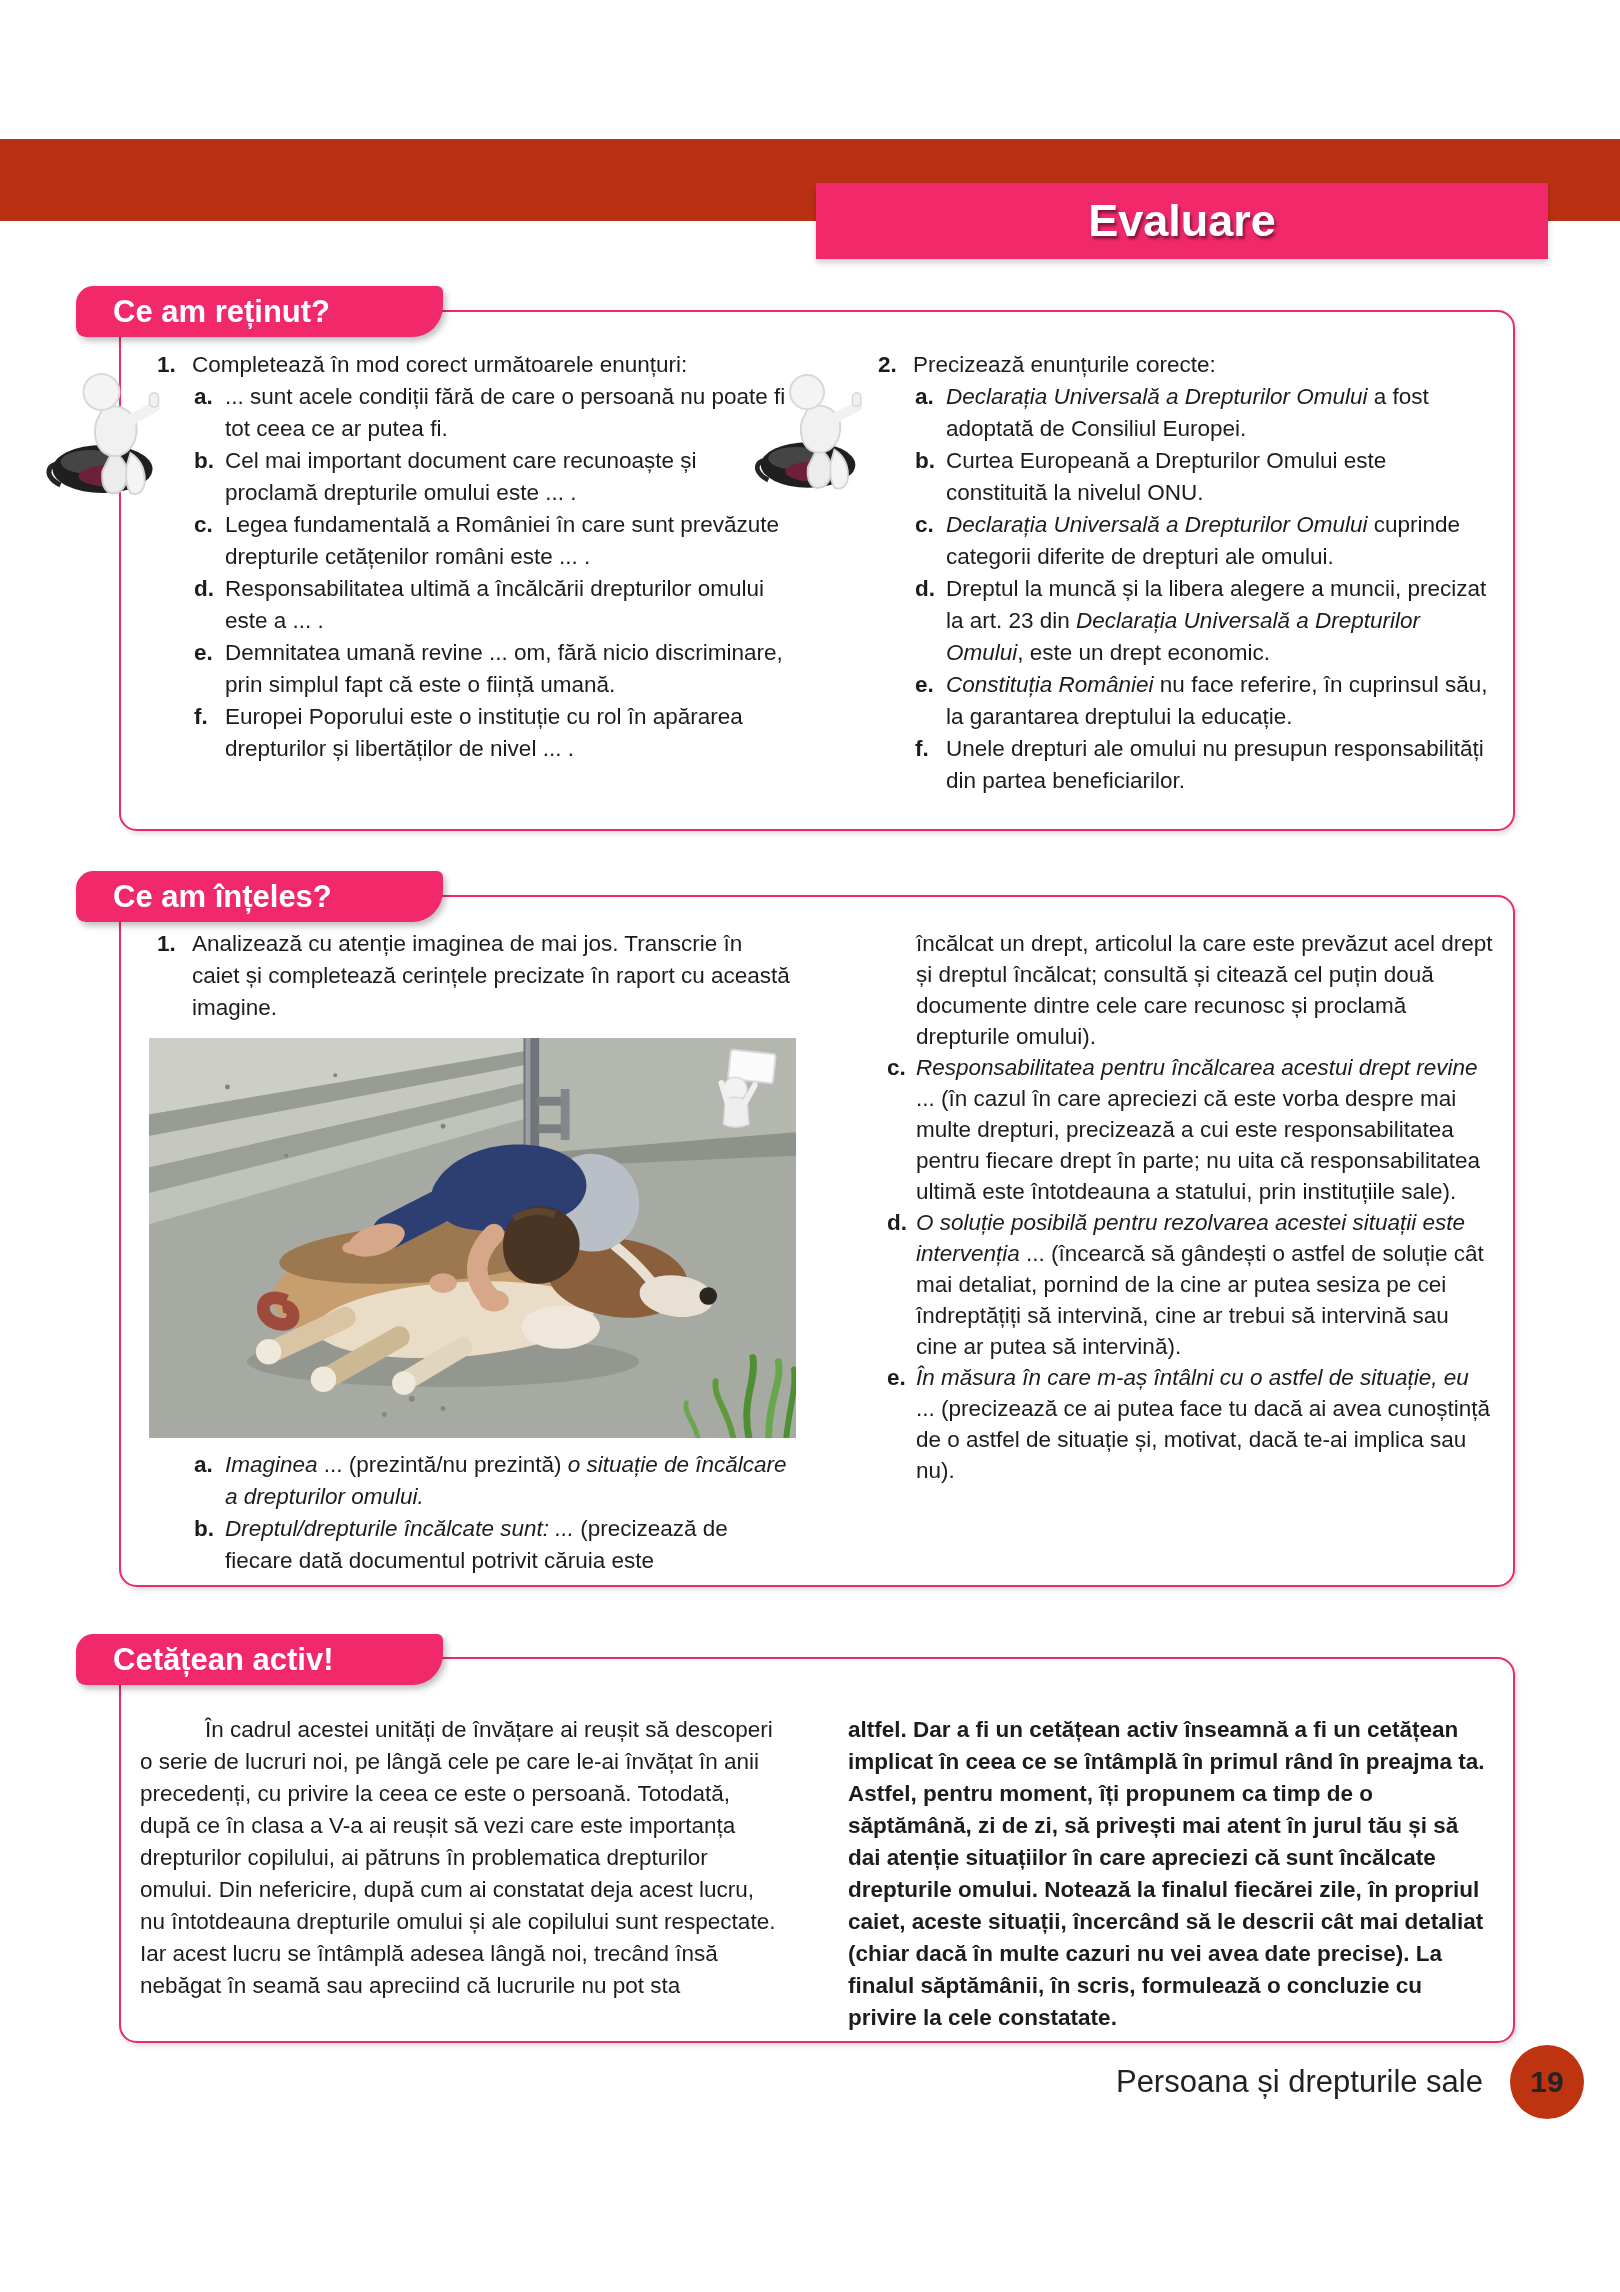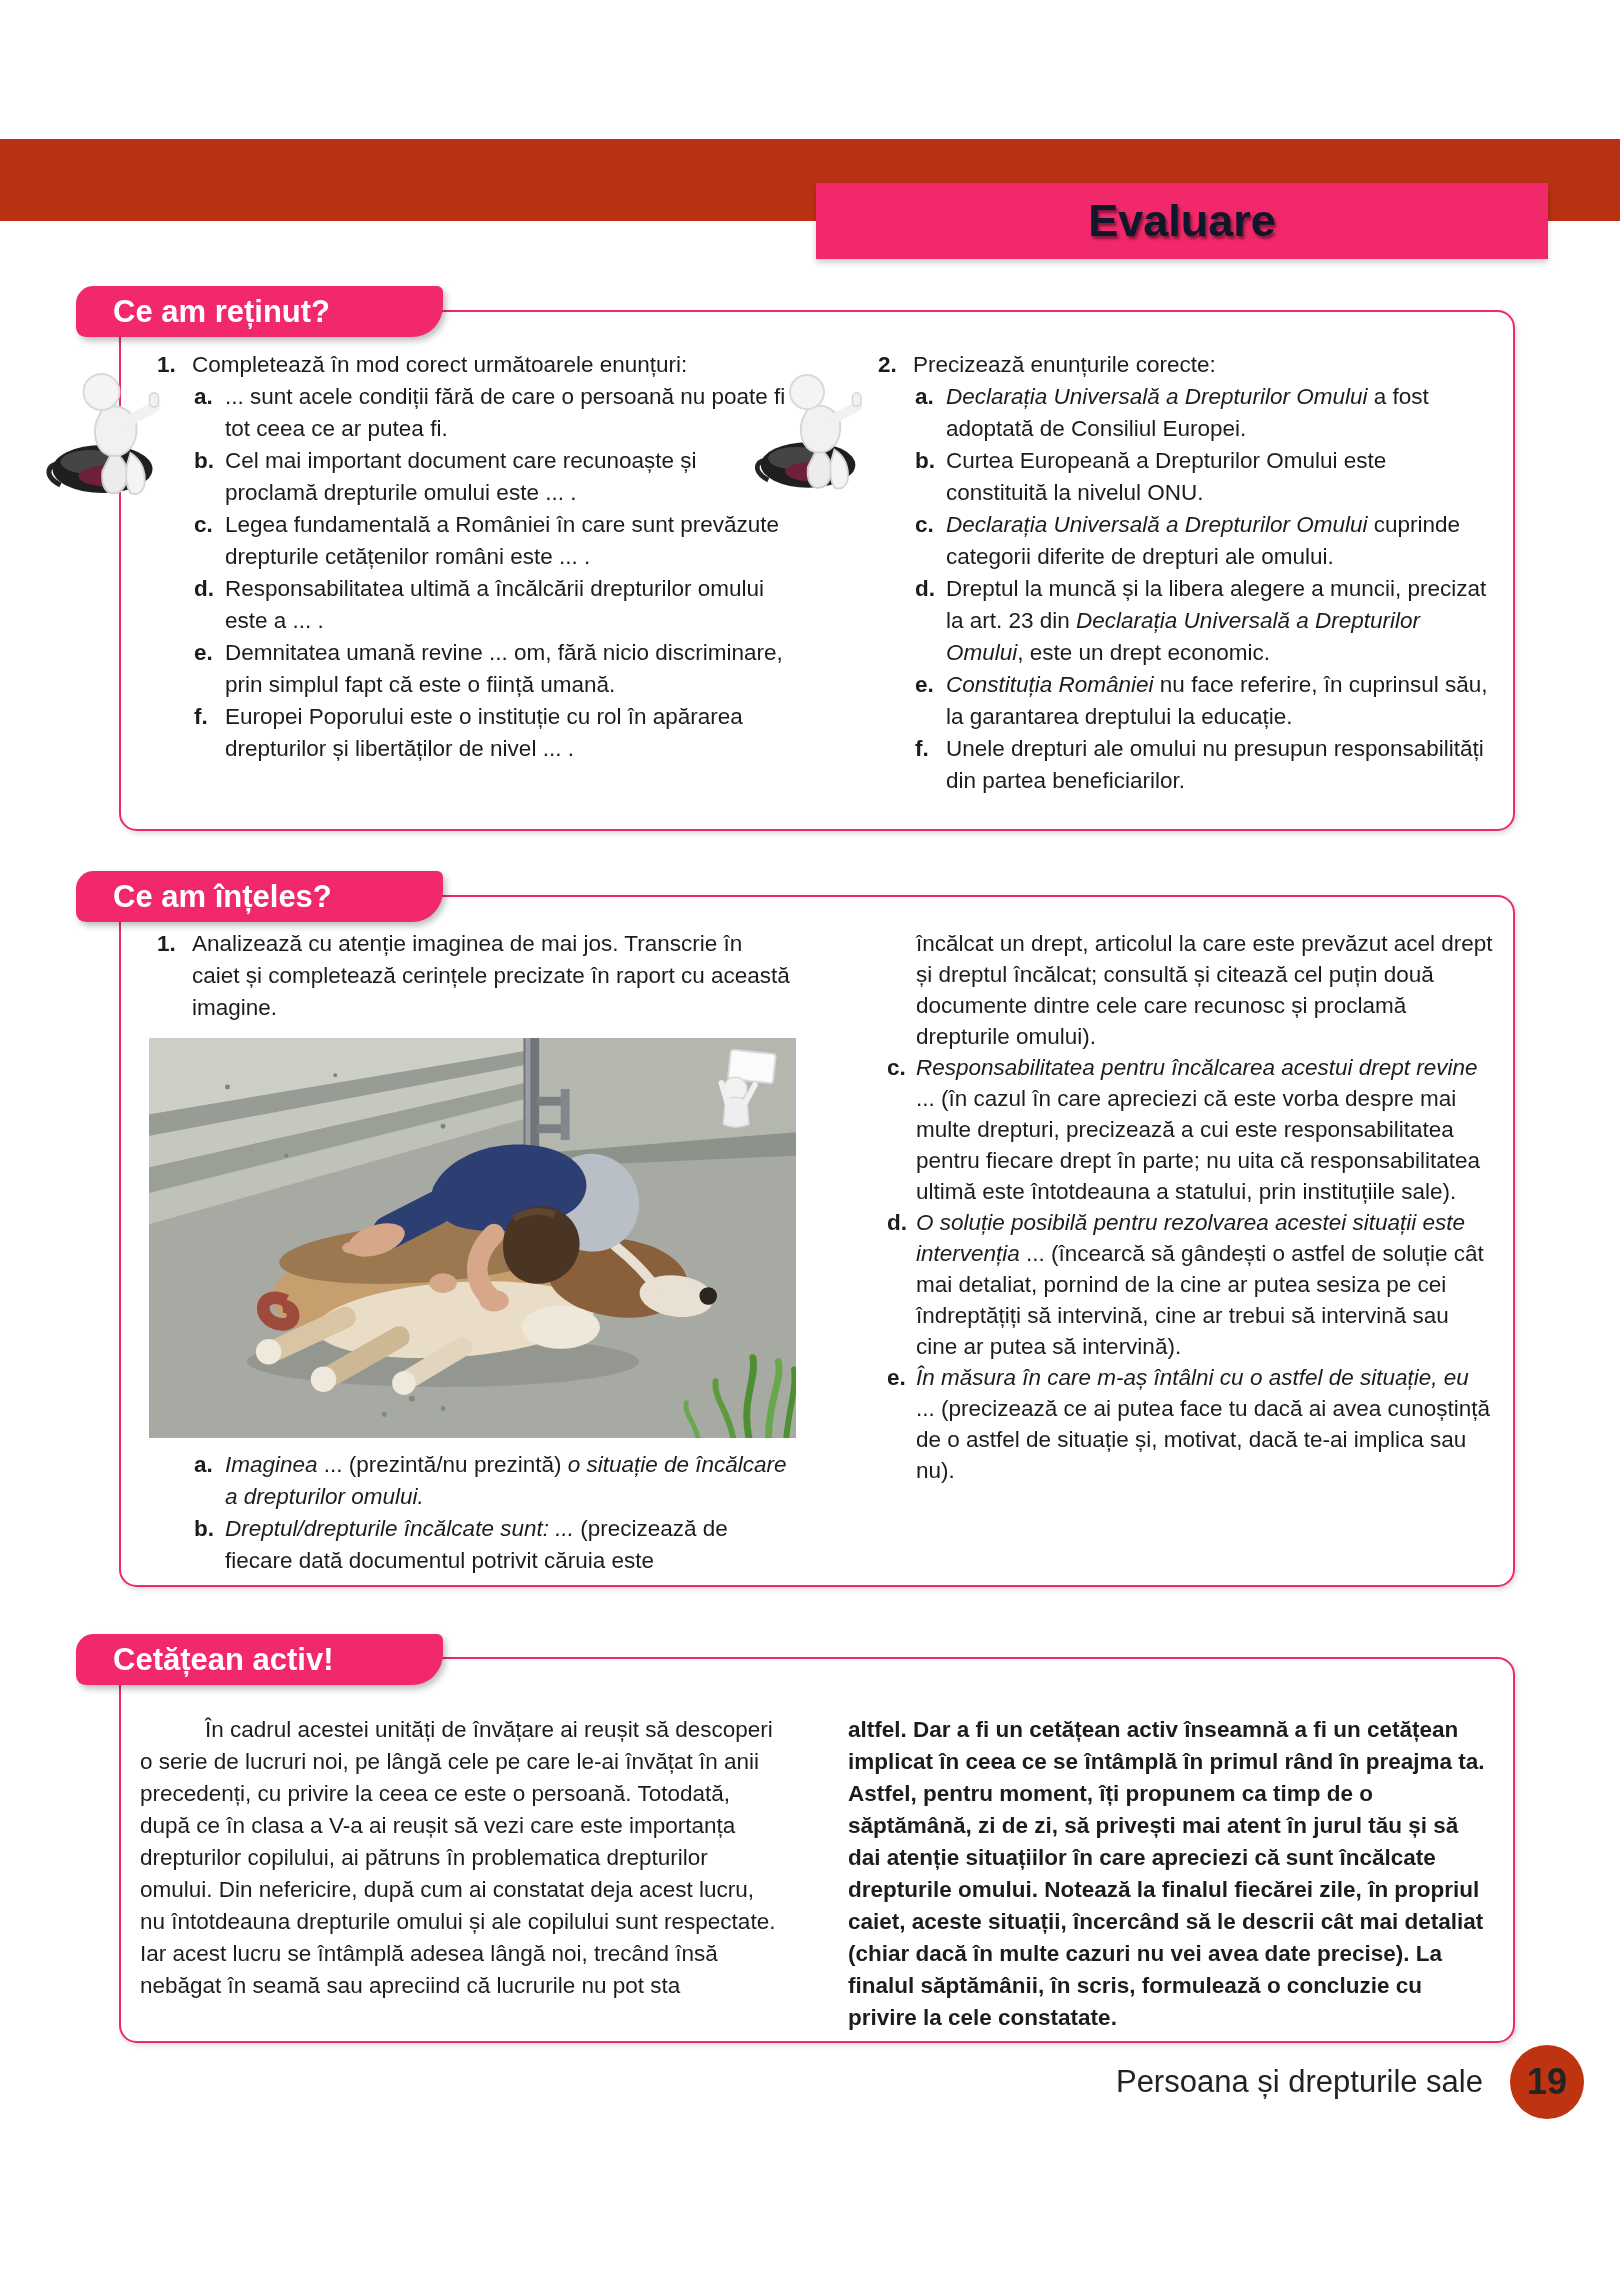--- a/index.html
+++ b/index.html
@@ -8,21 +8,21 @@
     width:1620px; height:2293px; position:relative;
     font-family:"Liberation Sans", sans-serif;
     color:#1c1c1c; overflow:hidden;
   }
   .band {
     position:absolute; left:0; top:139px; width:1620px; height:82px;
     background:#b93012;
   }
   .title-box {
     position:absolute; left:816px; top:183px; width:732px; height:76px;
-    background:#f1286a; color:#0f172a;
+    background:#f1286a; color:#ffffff;
     display:flex; align-items:center; justify-content:center;
     font-size:45px; font-weight:bold;
     text-shadow:2px 2.9px 2.9px rgba(0,0,0,.45);
     box-shadow:0 3.9px 5.9px rgba(0,0,0,.18);
     z-index:2;
   }
   .tab {
     position:absolute; width:367px; height:51px;
     background:#f1286a; color:#ffffff;
     font-size:31px; font-weight:bold;
@@ -70,21 +70,21 @@
   .mascot1 { left:43px;  top:363px; width:137px; height:135px; }
   .mascot2 { left:755px; top:361px; width:123px; height:135px; }
   .footer-chapter {
     position:absolute; right:137px; top:2064px;
     font-size:31px; color:#222222;
   }
   .page-badge {
     position:absolute; left:1510px; top:2045px; width:74px; height:74px;
     background:#bf3410; border-radius:50%;
     display:flex; align-items:center; justify-content:center;
-    font-size:36px; color:#242424; font-weight:600;
+    font-size:30px; color:#242424; font-weight:600;
   }
   i { font-style:italic;margin-top:26px; }
 </style>
 </head>
 <body>
 
 <svg width="0" height="0" style="position:absolute" aria-hidden="true">
   <defs>
     <g id="mascot-shape">
       <path d="M14,122 C-6,112 2,96 22,102" fill="none" stroke="#242424" stroke-width="5"></path>

